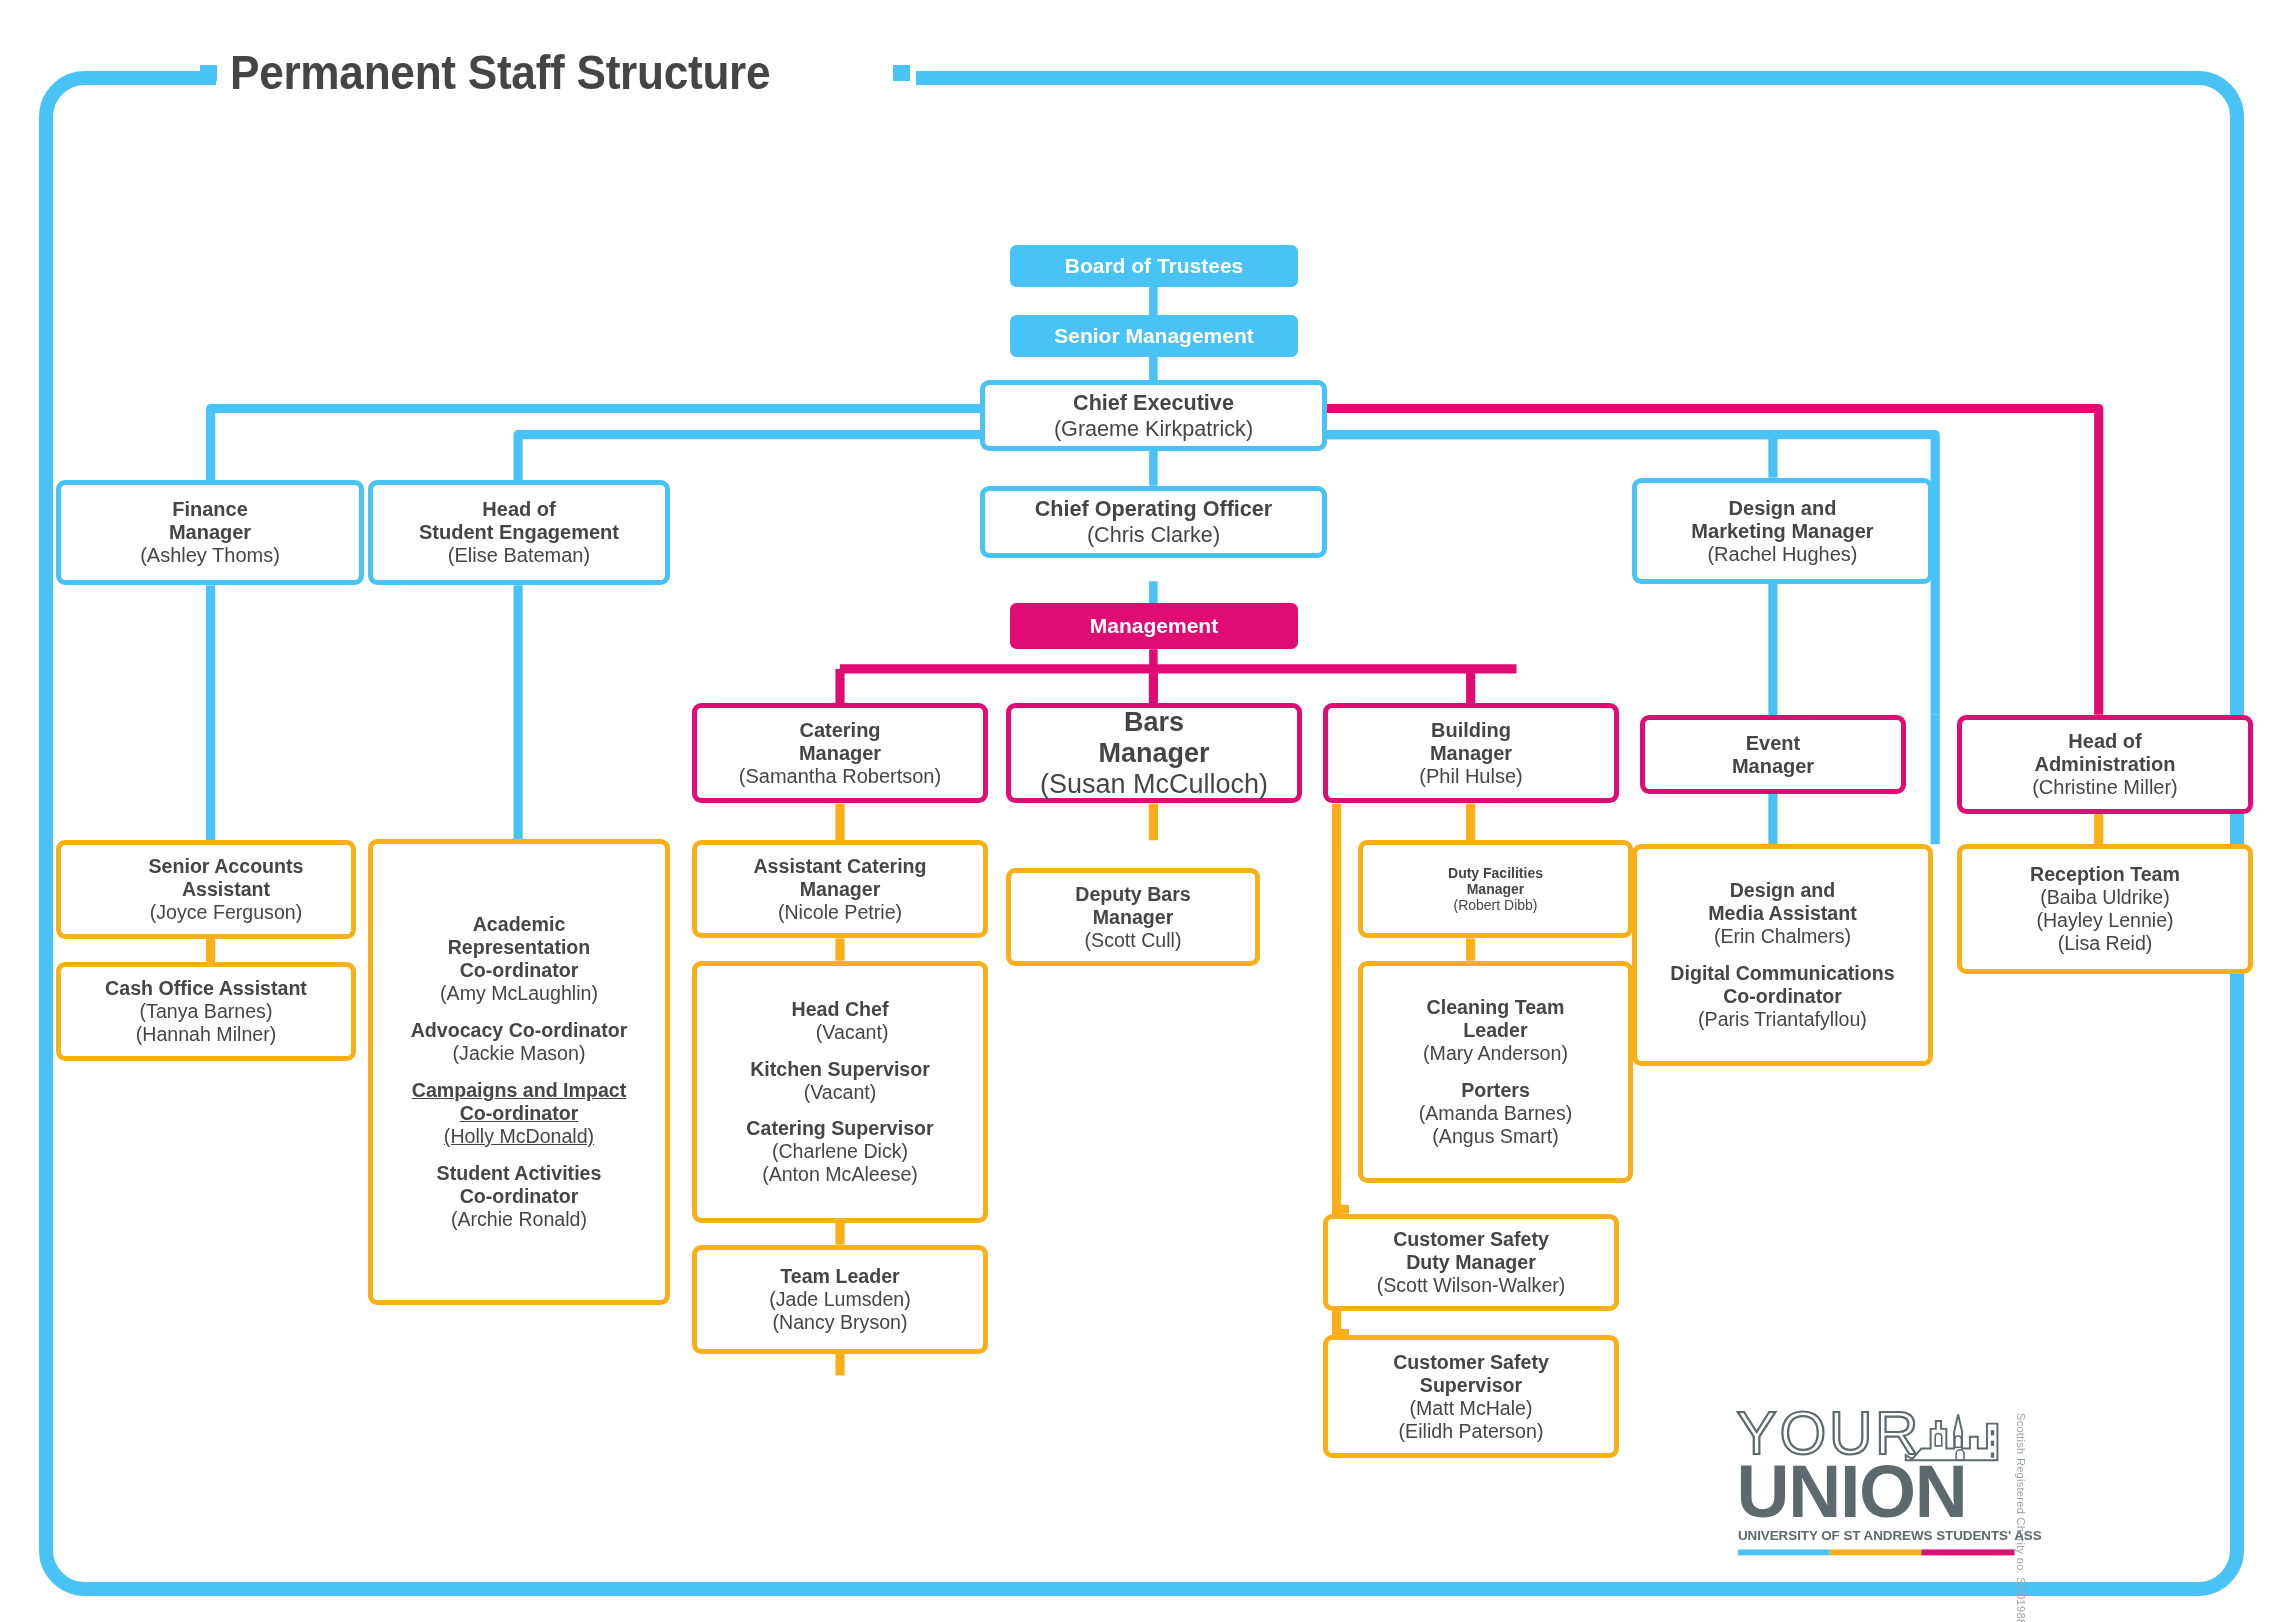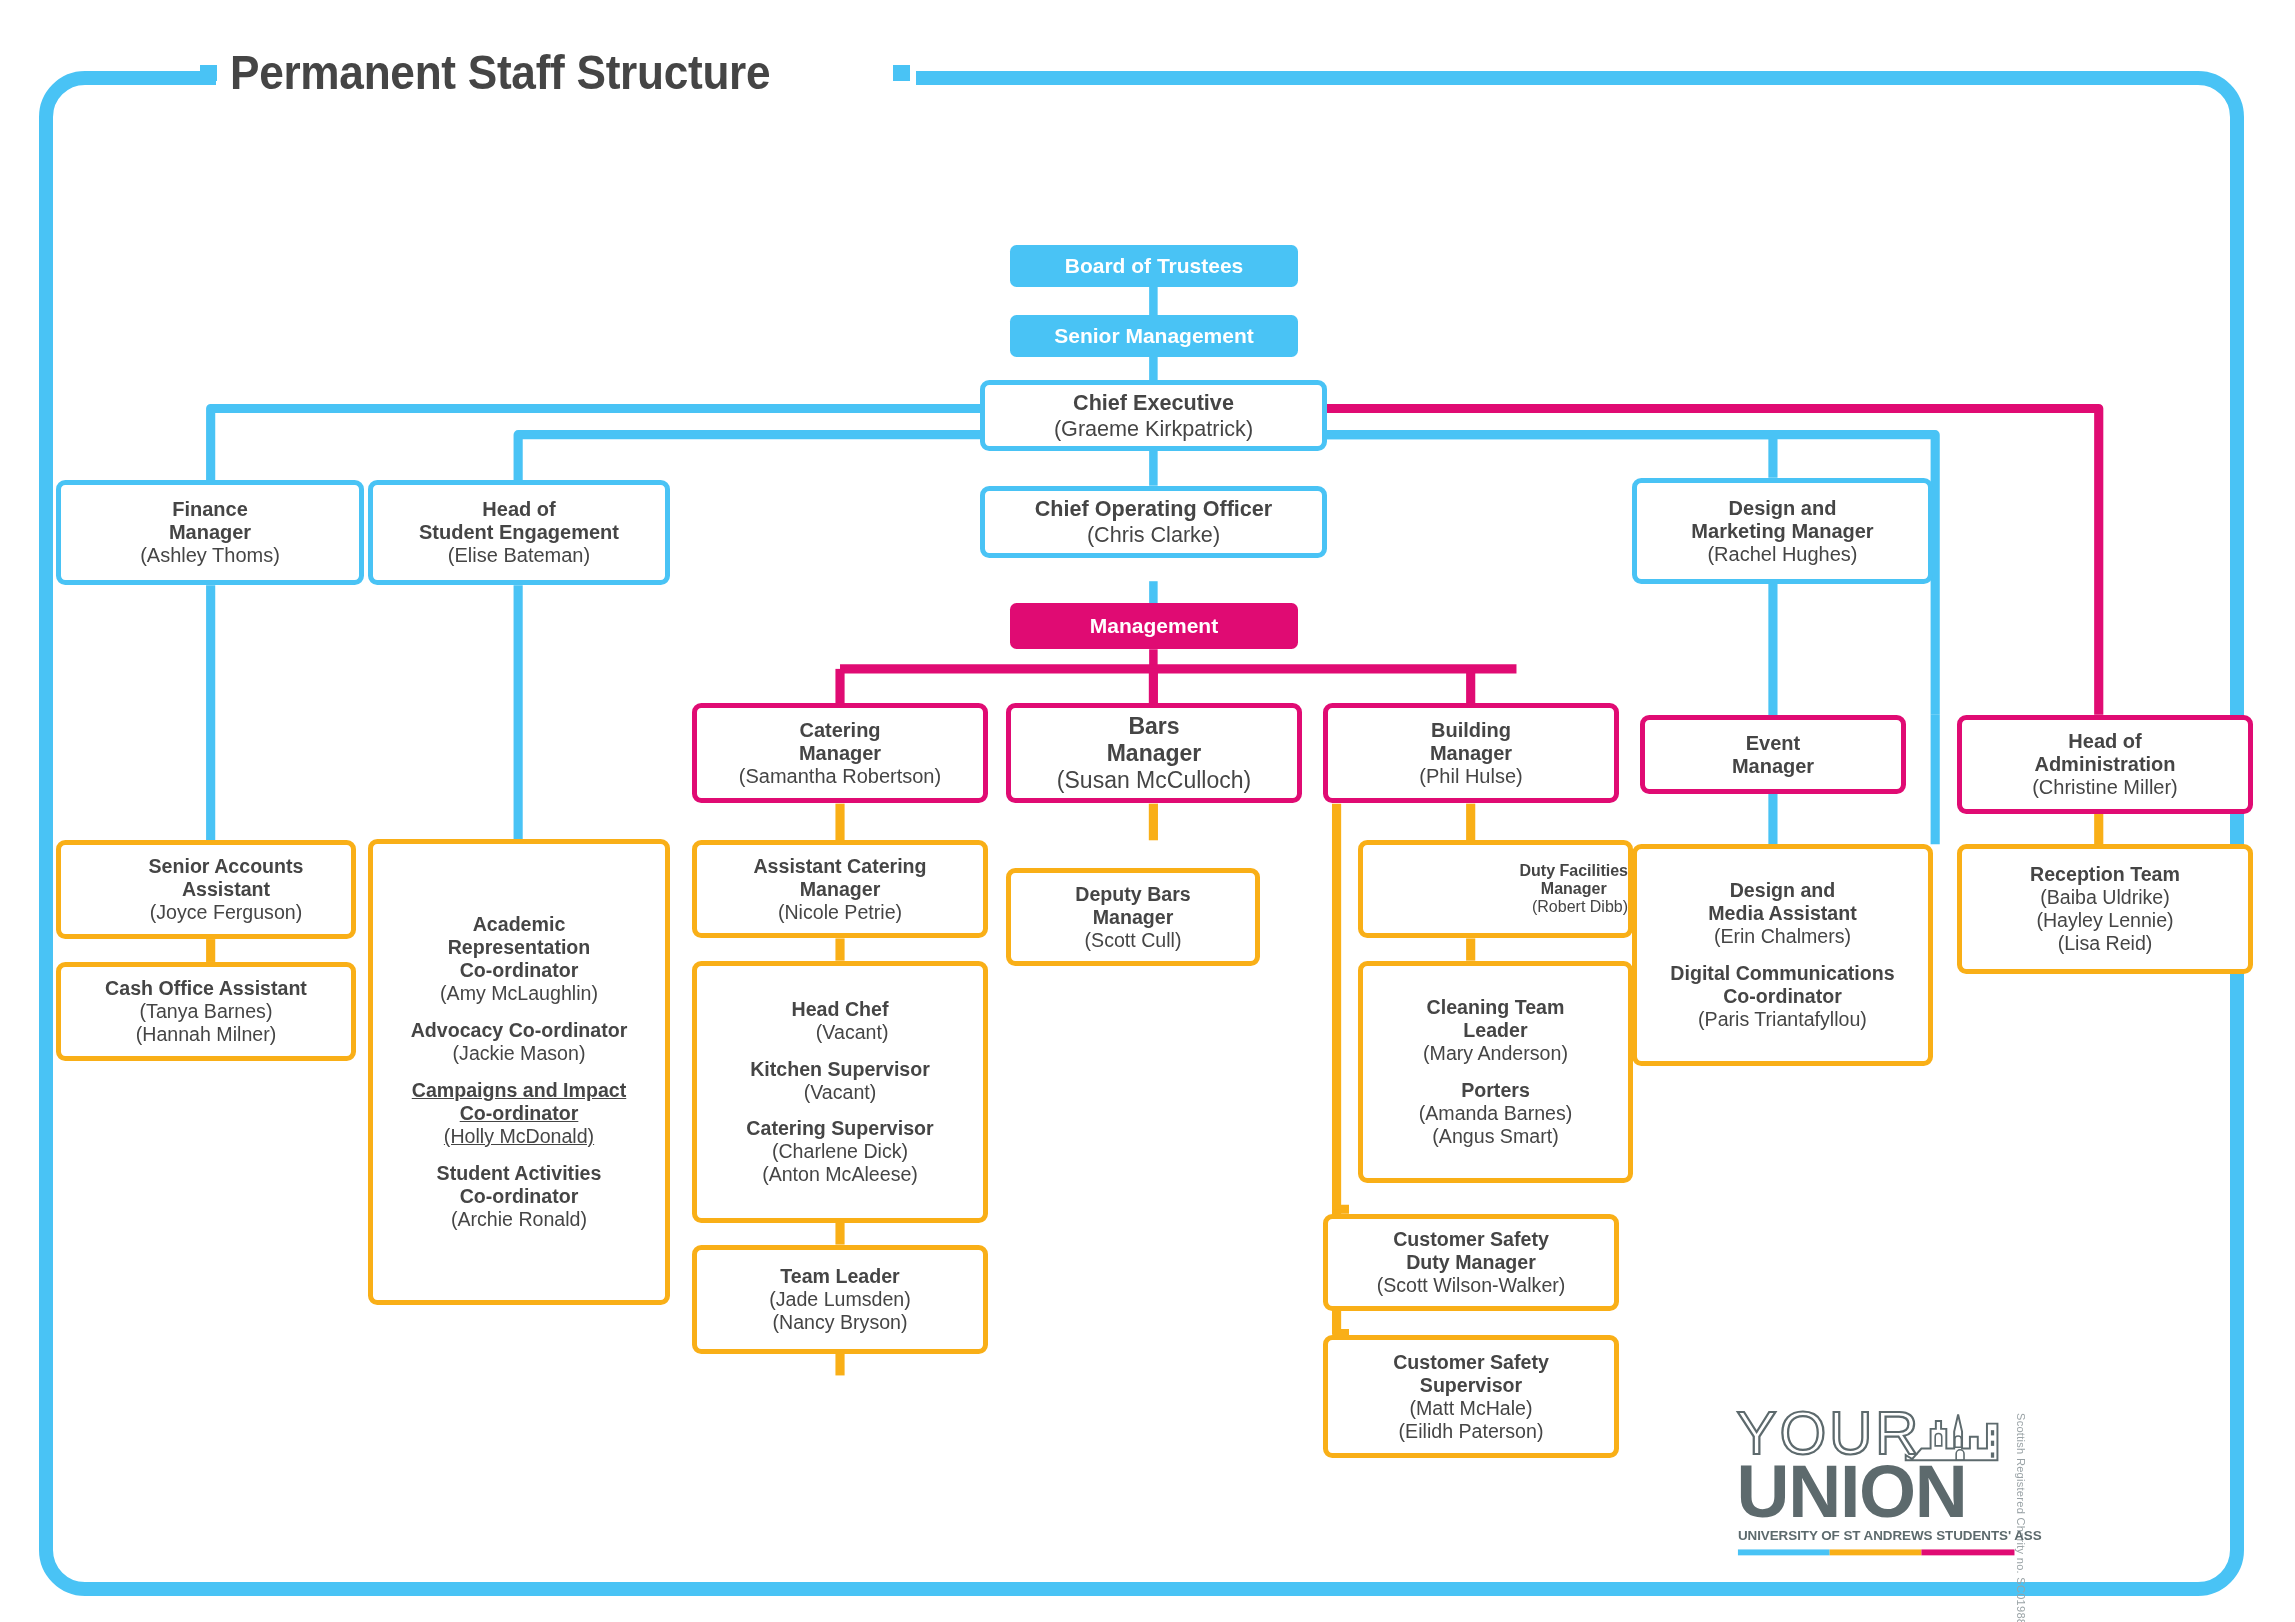--- a/index.html
+++ b/index.html
@@ -150,21 +150,21 @@
 Marketing Manager</div>
     <div class="nm">(Rachel Hughes)</div>
   </div>
 
   <div class="node mag" style="left:692px;top:703px;width:296px;height:100px;font-size:20px;">
     <div class="ttl" style="white-space:pre-line;">Catering
 Manager</div>
     <div class="nm">(Samantha Robertson)</div>
   </div>
 
-  <div class="node mag" style="left:1006px;top:703px;width:296px;height:100px;font-size:23px;">
+  <div class="node mag" style="left:1006px;top:703px;width:296px;height:100px;font-size:27px;">
     <div class="ttl" style="white-space:pre-line;">Bars
 Manager</div>
     <div class="nm">(Susan McCulloch)</div>
   </div>
 
   <div class="node mag" style="left:1323px;top:703px;width:296px;height:100px;font-size:20px;">
     <div class="ttl" style="white-space:pre-line;">Building
 Manager</div>
     <div class="nm">(Phil Hulse)</div>
   </div>
@@ -248,21 +248,21 @@
     <div class="nm">(Nancy Bryson)</div>
   </div>
 
 
   <div class="node amb" style="left:1006px;top:868px;width:254px;height:98px;font-size:19.6px;">
     <div class="ttl" style="white-space:pre-line;">Deputy Bars
 Manager</div>
     <div class="nm">(Scott Cull)</div>
   </div>
 
-  <div class="node amb" style="left:1358px;top:840px;width:275px;height:98px;font-size:16px;align-items:flex-end;">
+  <div class="node amb" style="left:1358px;top:840px;width:275px;height:98px;font-size:14px;">
     <div class="ttl" style="white-space:pre-line;">Duty Facilities
 Manager</div>
     <div class="nm">(Robert Dibb)</div>
   </div>
 
   <div class="node amb" style="left:1358px;top:961px;width:275px;height:222px;font-size:19.6px;padding:9.2px 5.2px;">
     <div style="text-align:center;">
       <div class="ttl" style="white-space:pre-line;">Cleaning Team
 Leader</div>
       <div class="nm">(Mary Anderson)</div>

